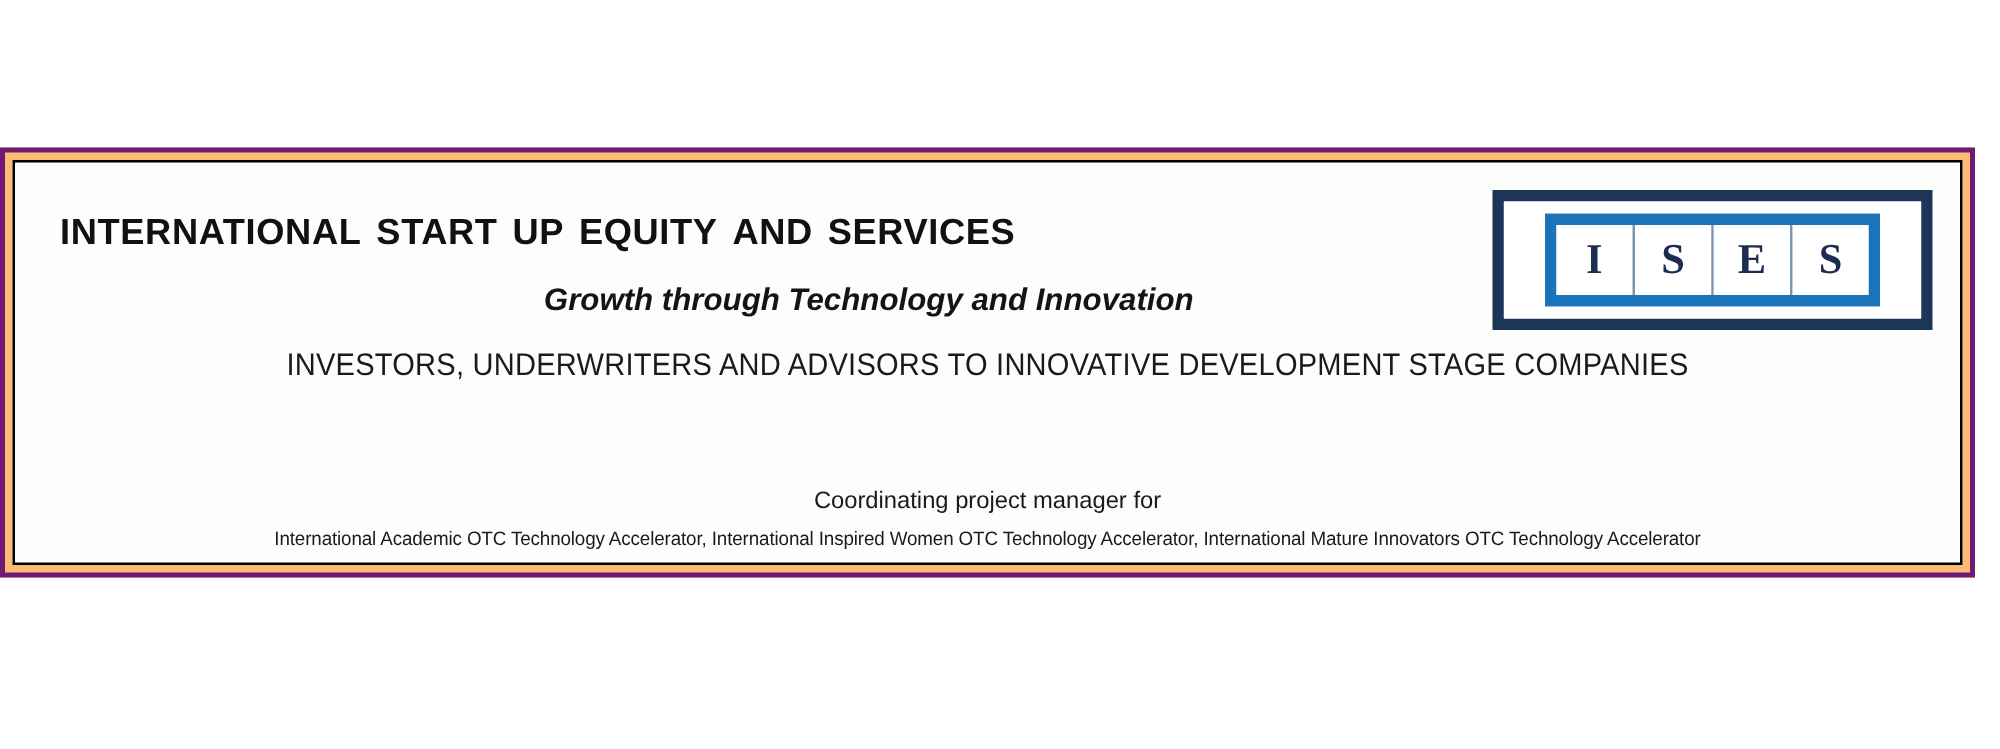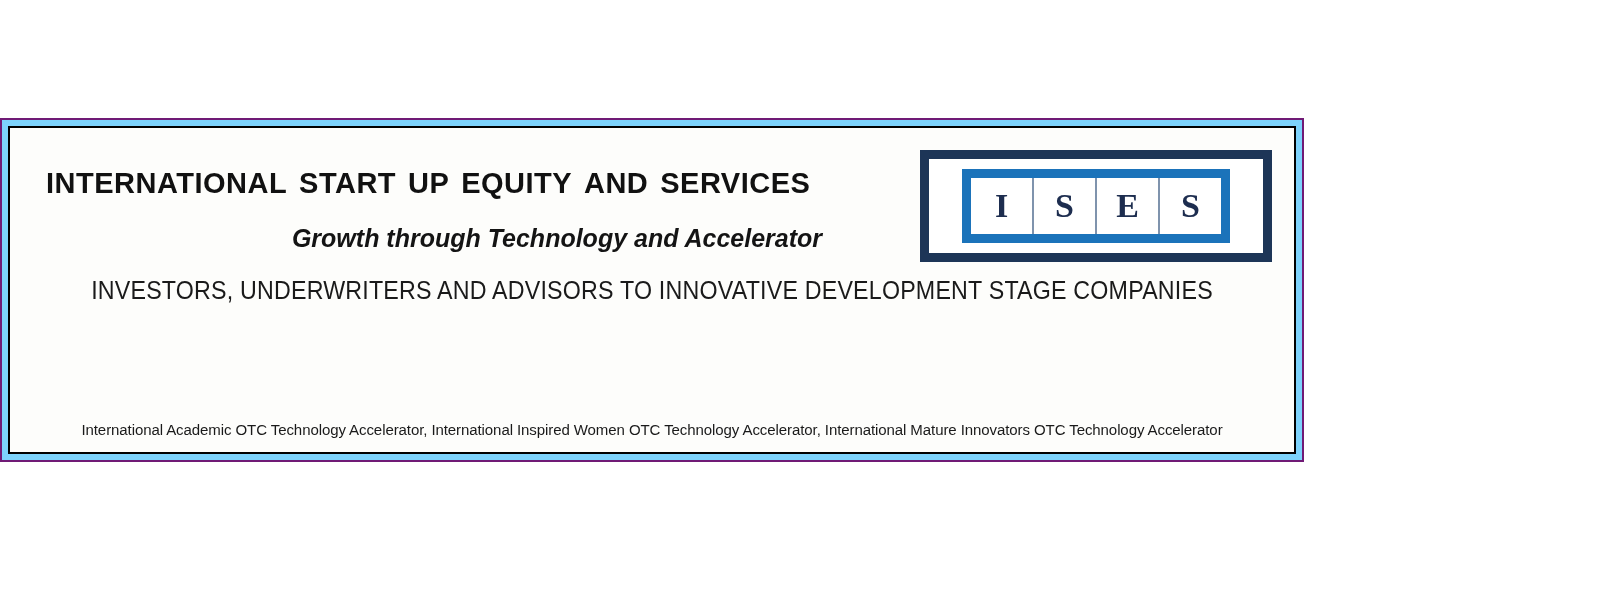--- a/index.html
+++ b/index.html
@@ -14,25 +14,25 @@
     overflow: hidden;
     font-family: "Liberation Sans", sans-serif;
     color: #000000;
   }
 
   
   .letterhead-wrap {
     position: absolute;
     left: 0px;
     top: 118px;
-    width: 1304px;
+    width: 1580px;
     height: 344px;
     box-sizing: border-box;
-    background: #7dd3fc;
-    border: 2px solid #701a75;
+    background: #fdba74;
+    border: 4px solid #701a75;
   }
   .letterhead-inner {
     position: absolute;
     left: 6px;
     top: 6px;
     right: 6px;
     bottom: 6px;
     box-sizing: border-box;
     border: 2px solid #000000;
     background: #fdfdfb;
@@ -182,25 +182,26 @@
 </style>
 </head>
 <body>
 
 <div class="letterhead-wrap">
   <div class="letterhead-inner">
     <div class="content">
 
       <div class="title">International Start up Equity and Services</div>
 
-      <div class="tagline">Growth through Technology and Accelerator</div>
+      <div class="tagline">Growth through Technology and Innovation</div>
 
       <div class="subhead">INVESTORS, UNDERWRITERS AND ADVISORS TO INNOVATIVE DEVELOPMENT STAGE COMPANIES</div>
 
 
+      <div class="coordinating">Coordinating project manager for</div>
 
       <div class="accelerators">International Academic OTC Technology Accelerator, International Inspired Women OTC Technology Accelerator,  International Mature Innovators OTC Technology Accelerator</div>
 
       <div class="logo-box">
         <div class="logo-inner">
           <div class="logo-cells">
             <div class="logo-cell">I</div>
             <div class="logo-cell">S</div>
             <div class="logo-cell">E</div>
             <div class="logo-cell">S</div>

